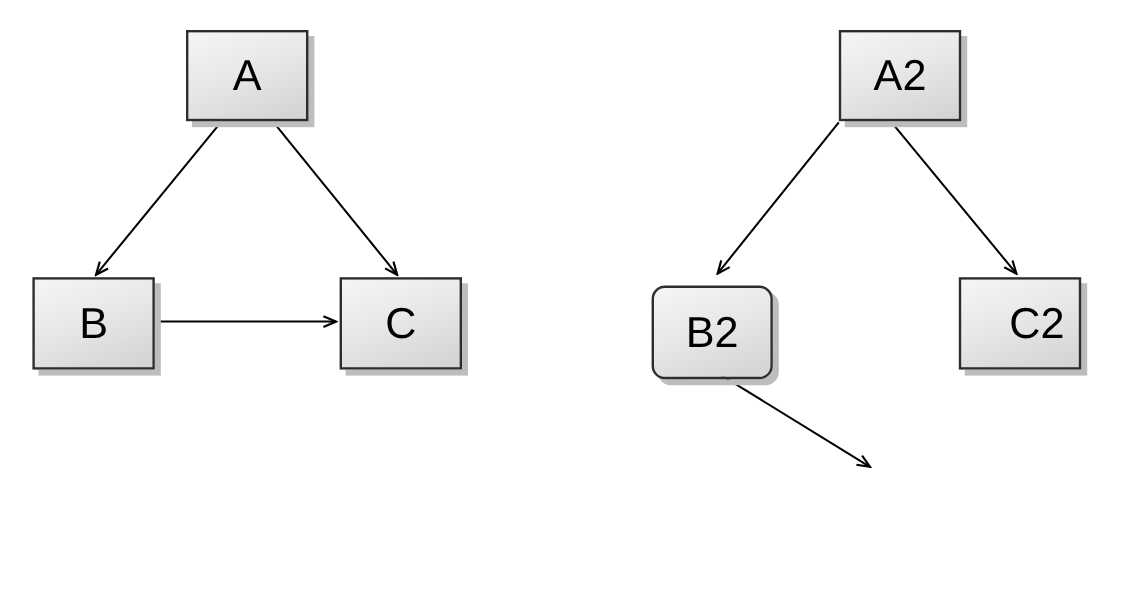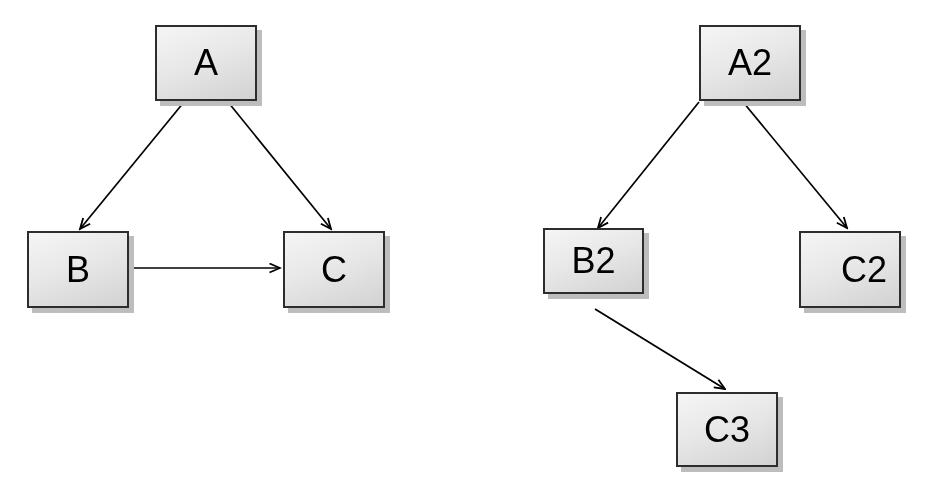--- a/index.html
+++ b/index.html
@@ -72,22 +72,19 @@
     </div>
     <div class="node" style="left: 27px; top: 231px; width: 102px; height: 77px;">
       <span class="node-label">B</span>
     </div>
     <div class="node" style="left: 283px; top: 231px; width: 102px; height: 77px;">
       <span class="node-label">C</span>
     </div>
     <div class="node" style="left: 669px; top: 25px; width: 102px; height: 76px; margin-left: 30px;">
       <span class="node-label">A2</span>
     </div>
-    <div class="node" style="left: 543px; top: 228px; width: 101px; height: 66px;">
+    <div class="node" style="left: 543px; top: 238px; width: 101px; height: 78px; border-radius: 11px;">
       <span class="node-label">B2</span>
     </div>
     <div class="node" style="left: 799px; top: 231px; width: 102px; height: 77px; padding-left: 28px;">
       <span class="node-label">C2</span>
     </div>
-    <div class="node" style="left: 676px; top: 392px; width: 102px; height: 75px;">
-      <span class="node-label">C3</span>
-    </div>
   </div>
 
 </body></html>

